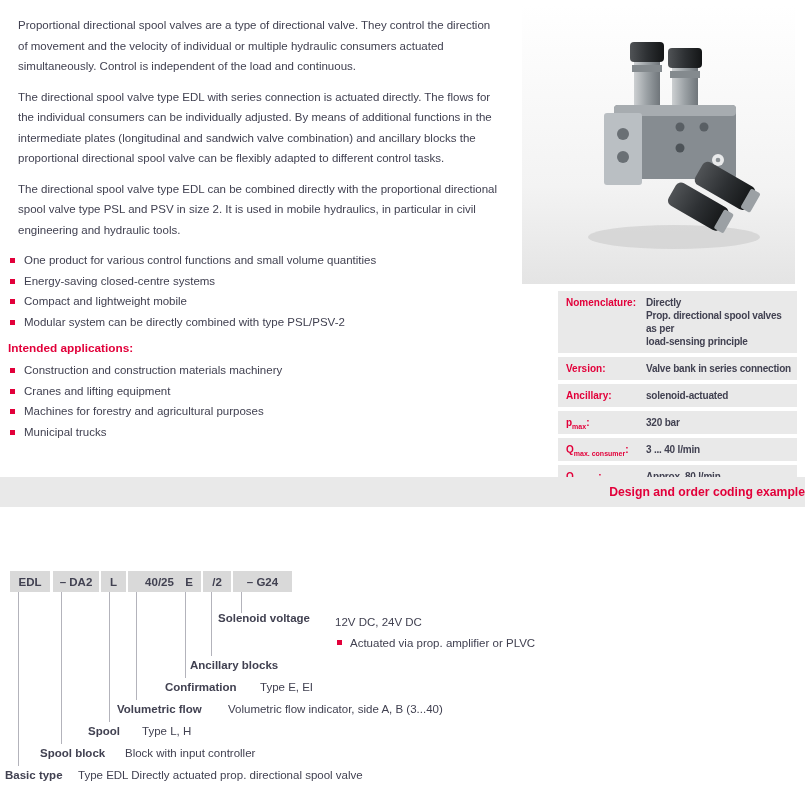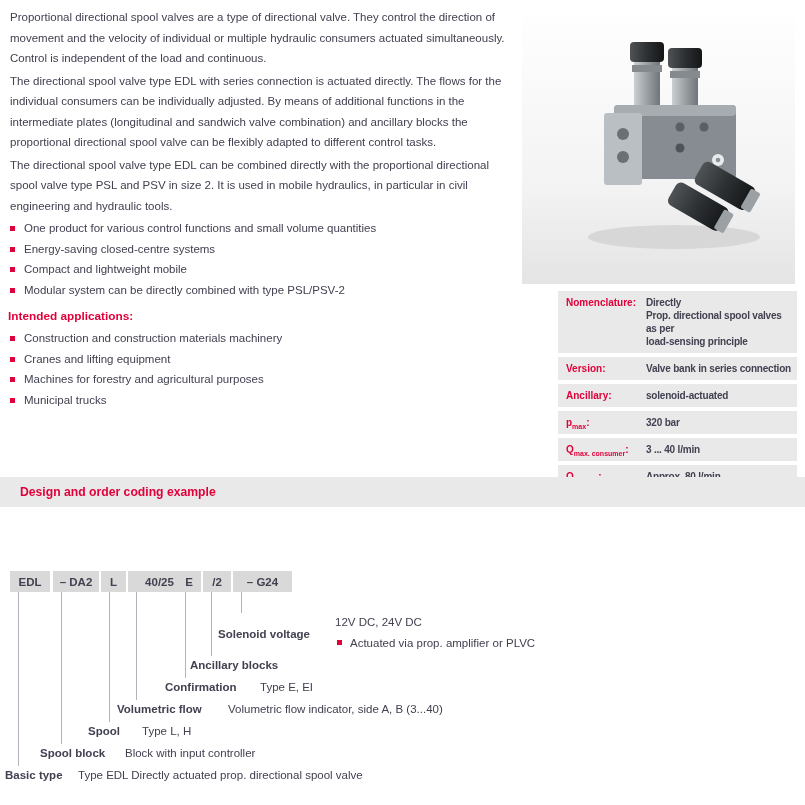--- a/index.html
+++ b/index.html
@@ -6,39 +6,39 @@
   html,body { background:#ffffff; }
   body {
     width:805px; height:805px;
     font-family:"Liberation Sans", sans-serif;
     color:#414151;
   }
   .page { position:relative; width:805px; height:805px; background:#ffffff; overflow:hidden; }
 
   
   .text-col { position:absolute; left:8px; top:5px; width:502px; }
-  .par { font-size:11.5px; line-height:20.5px; margin:2px; }
+  .par { font-size:11.5px; line-height:20.5px; margin:10px; }
   .redhead { font-size:11.8px; line-height:20px; margin:6px 0 2px 0; color:#e2003a; font-weight:bold; }
   .blist { list-style:none; margin:0 0 4px 0; }
   .blist li { display:flex; align-items:flex-start; font-size:11.5px; line-height:20.5px;text-align:center; }
   .sq { display:inline-block; flex:none; width:5px; height:5px; background:#e2003a; margin:8px 9px 0 2px; }
 
   
   .photo { position:absolute; left:522px; top:5px; width:273px; height:279px; z-index:2; }
   .photo svg { display:block; }
 
   
   .spec { position:absolute; left:522px; top:291px; width:275px; font-size:10px;padding-left:36px; }
   .spec-row { display:flex; align-items:flex-start; background:#e9e9e9; margin-bottom:4px; padding:5px 4px 5px 8px; min-height:22px; }
   .spec-label { flex:none; width:80px; color:#e2003a; font-weight:bold; line-height:13px; }
   .spec-label sub { font-size:7px; line-height:0; }
   .spec-value { font-weight:bold; line-height:13px; white-space:pre-line; letter-spacing:-0.2px; }
 
   
-  .secbar { position:absolute; left:0; top:477px; width:805px; height:30px; background:#e9e9e9; display:flex; align-items:center; }
+  .secbar { position:absolute; left:0; top:477px; width:805px; height:30px; background:#e9e9e9; display:flex; align-items:center;justify-content:flex-end; }
   .secbar-title { margin-left:20px; color:#e2003a; font-weight:bold; font-size:12.2px; }
 
   
   .coding { position:absolute; left:5px; top:565px; width:795px; height:238px; font-size:11.5px;text-align:right; }
   .cbox { position:absolute; top:6px; height:21px; background:#d9d9d9; color:#414151; font-weight:bold;
           display:flex; align-items:center; justify-content:center; white-space:nowrap; }
   .vline { position:absolute; width:1px; background:#b3b3bb; top:27px; }
   .clabel { position:absolute; font-weight:bold; white-space:nowrap; line-height:14px; }
   .cvalue { position:absolute; white-space:nowrap; line-height:14px; }
   .cnote  { position:absolute; display:flex; align-items:flex-start; white-space:nowrap; line-height:14px; }
@@ -189,21 +189,21 @@
     <div class="cbox" style="left:228px;width:59px">– G24</div>
 
     <div class="vline" style="left:13px;height:174px"></div>
     <div class="vline" style="left:56px;height:152px"></div>
     <div class="vline" style="left:104px;height:130px"></div>
     <div class="vline" style="left:131px;height:108px"></div>
     <div class="vline" style="left:180px;height:86px"></div>
     <div class="vline" style="left:206px;height:64px"></div>
     <div class="vline" style="left:236px;height:21px"></div>
 
-    <div class="clabel" style="left:213px;top:62px">Solenoid voltage</div>
+    <div class="clabel" style="left:213px;top:46px">Solenoid voltage</div>
     <div class="cvalue" style="left:330px;top:50px">12V DC, 24V DC</div>
 
     <div class="cnote" style="left:332px;top:71px">
       <span class="sq"></span>
       <span>Actuated via prop. amplifier or PLVC</span>
     </div>
 
     <div class="clabel" style="left:185px;top:93px">Ancillary blocks</div>
 
     <div class="clabel" style="left:160px;top:115px">Confirmation</div>

